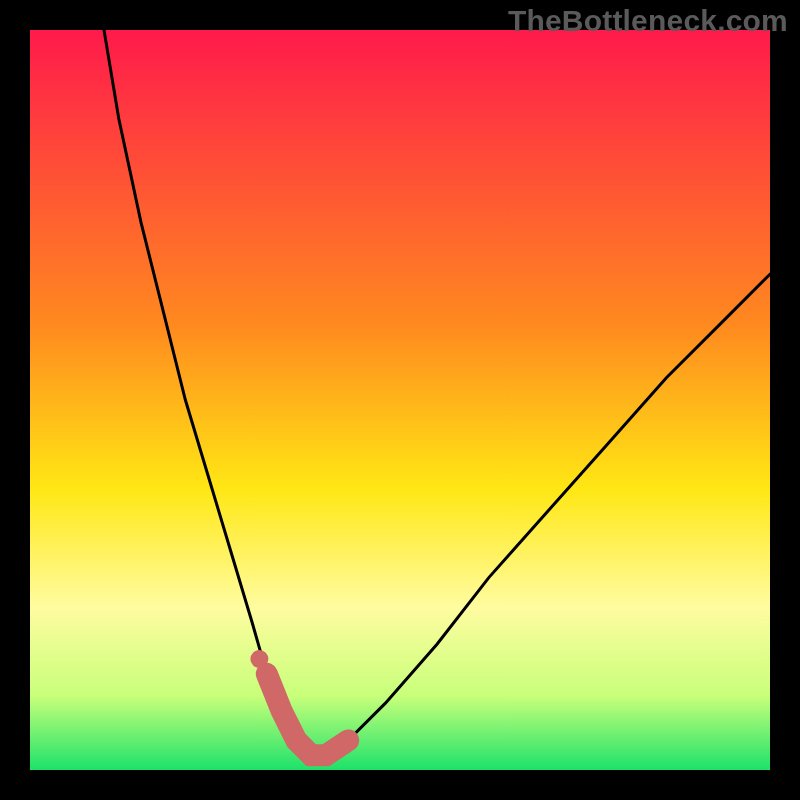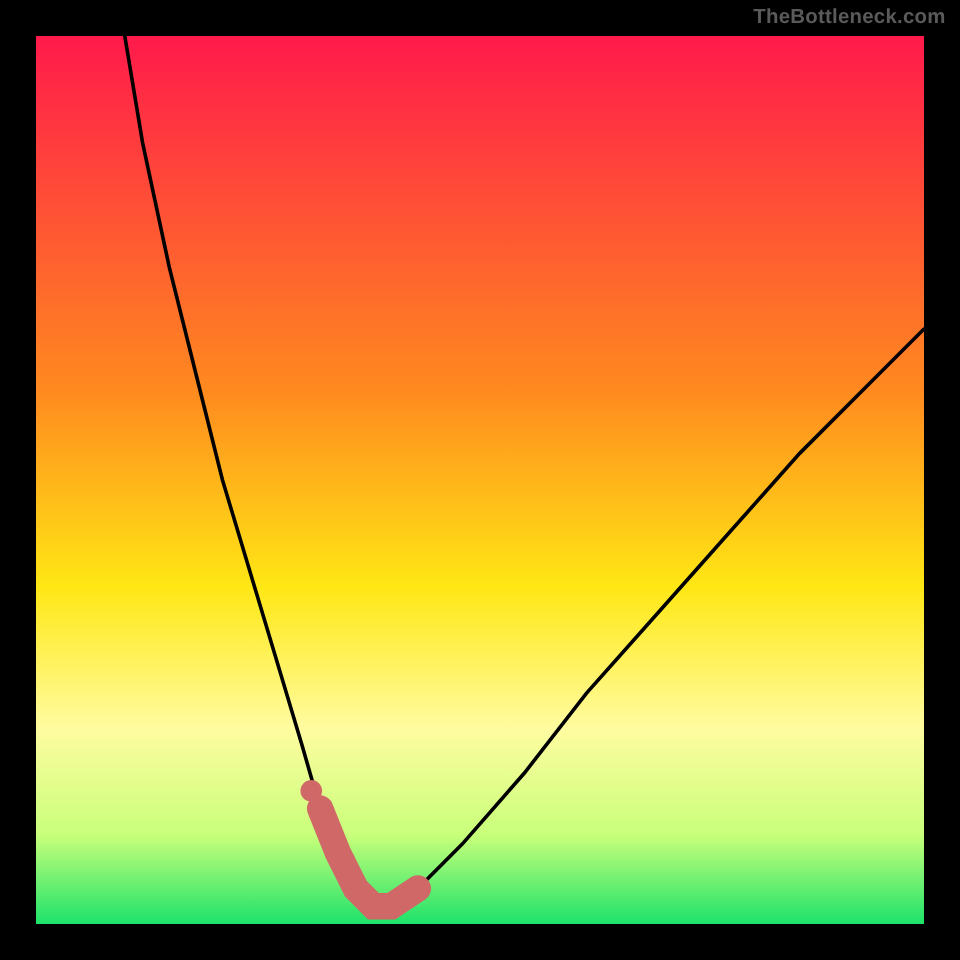--- a/index.html
+++ b/index.html
@@ -8,21 +8,21 @@
     position: relative;
     width: 800px;
     height: 800px;
     background: #000;
   }
   .watermark {
     position: absolute;
     top: 4px;
     right: 12px;
     font-family: Arial, Helvetica, sans-serif;
-    font-size: 17px;
+    font-size: 30px;
     font-weight: 600;
     color: #5a5a5a;
     letter-spacing: 0.2px;
     z-index: 10;
   }
   .plot {
     position: absolute;
     left: 30px;
     top: 30px;
     width: 740px;

